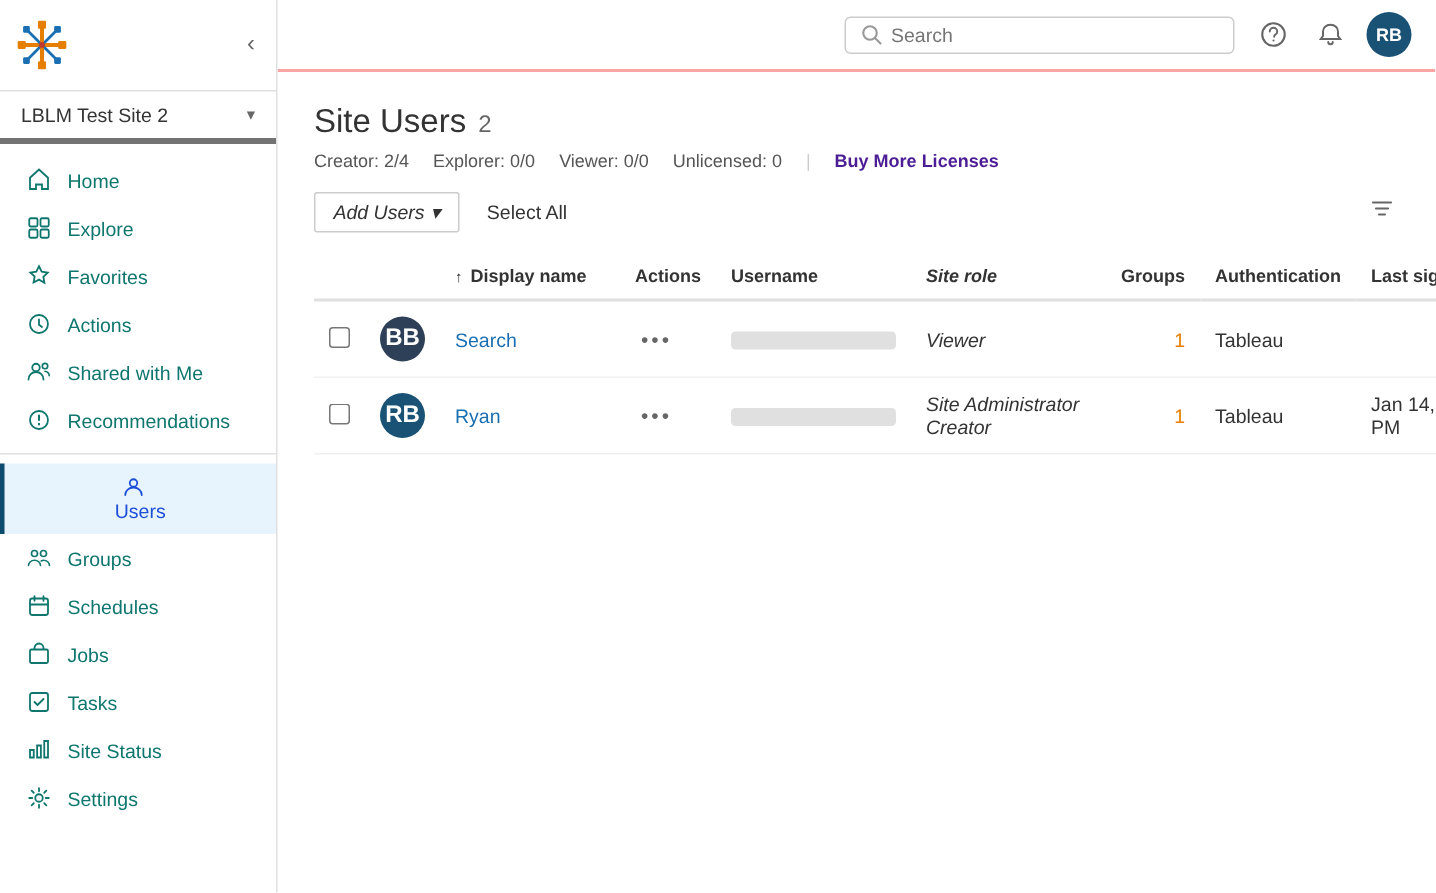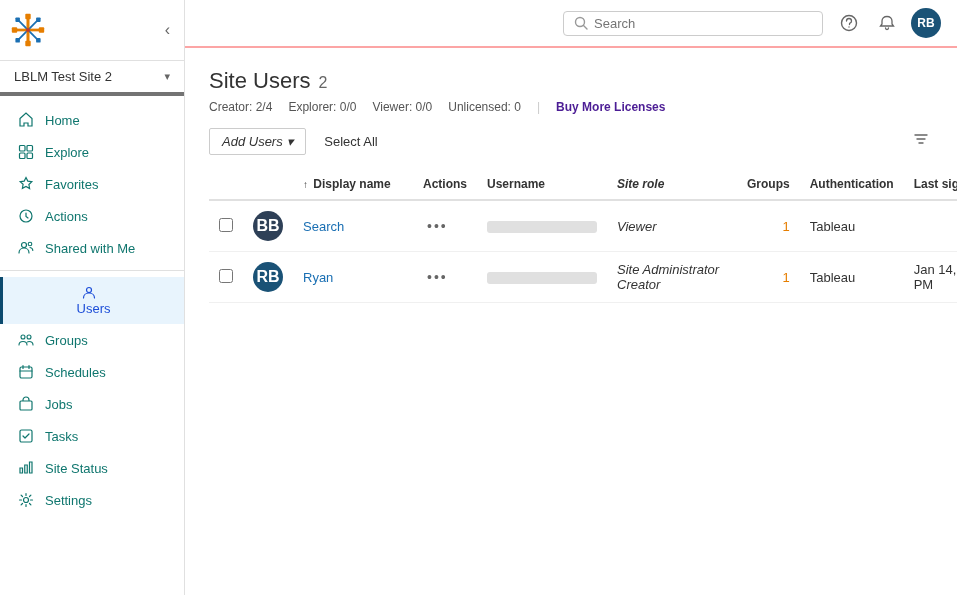--- a/index.html
+++ b/index.html
@@ -146,20 +146,29 @@
         <svg width="16" height="16" viewBox="0 0 16 16" fill="none">
             <circle cx="6" cy="5" r="2.5" stroke="currentColor" stroke-width="1.2"></circle>
             <path d="M1 13c0-2.8 2.2-5 5-5s5 2.2 5 5" stroke="currentColor" stroke-width="1.2" stroke-linecap="round"></path>
             <circle cx="12" cy="4" r="1.8" stroke="currentColor" stroke-width="1.1"></circle>
             <path d="M12 7.5c1.5.3 2.8 1.6 2.8 3" stroke="currentColor" stroke-width="1.1" stroke-linecap="round"></path>
           </svg>
       </span>
       <span>Shared with Me</span>
     </div>
 
+    <div class="nav-item">
+      <span class="nav-icon">
+        <svg width="16" height="16" viewBox="0 0 16 16" fill="none">
+            <circle cx="8" cy="8" r="6" stroke="currentColor" stroke-width="1.2"></circle>
+            <path d="M8 5v3M8 10.5v.5" stroke="currentColor" stroke-width="1.4" stroke-linecap="round"></path>
+          </svg>
+      </span>
+      <span>Recommendations</span>
+    </div>
 
     <hr class="nav-divider">
 
     <div class="nav-item active">
       <span class="nav-icon">
         <svg width="16" height="16" viewBox="0 0 16 16" fill="none">
             <circle cx="8" cy="5" r="2.5" stroke="currentColor" stroke-width="1.2"></circle>
             <path d="M2.5 13c0-3 2.5-5 5.5-5s5.5 2 5.5 5" stroke="currentColor" stroke-width="1.2" stroke-linecap="round"></path>
           </svg>
       </span>

